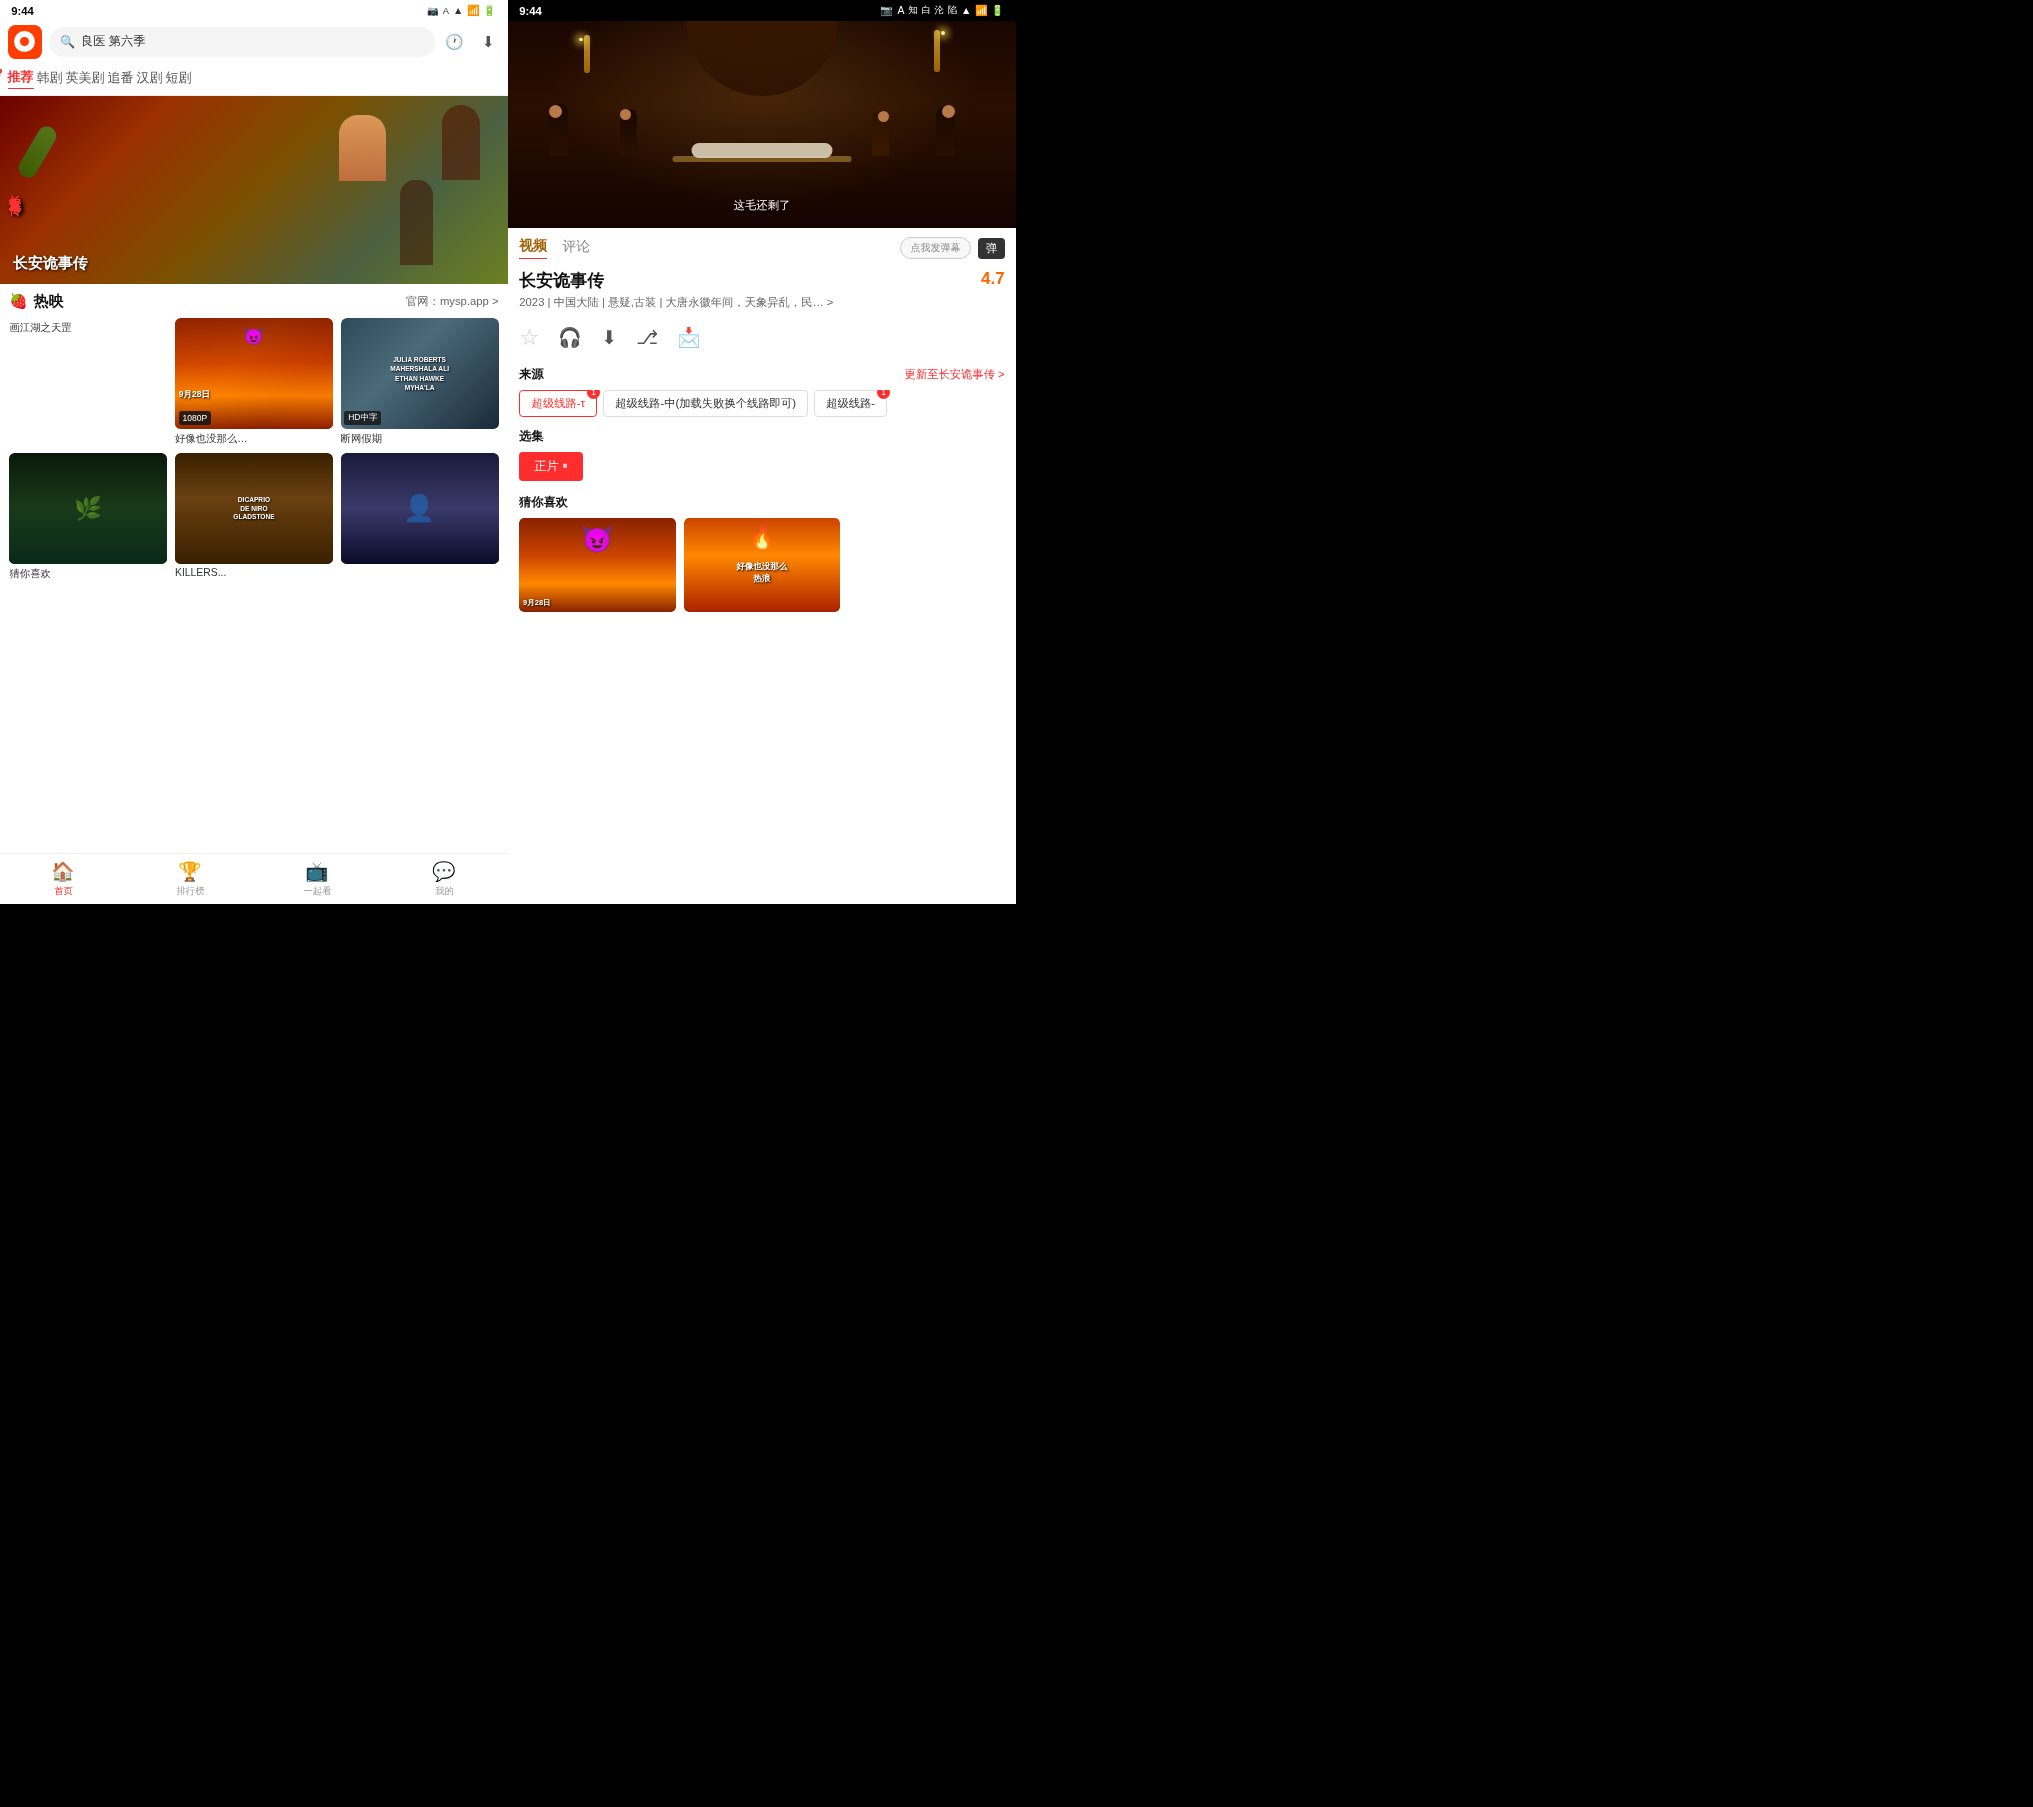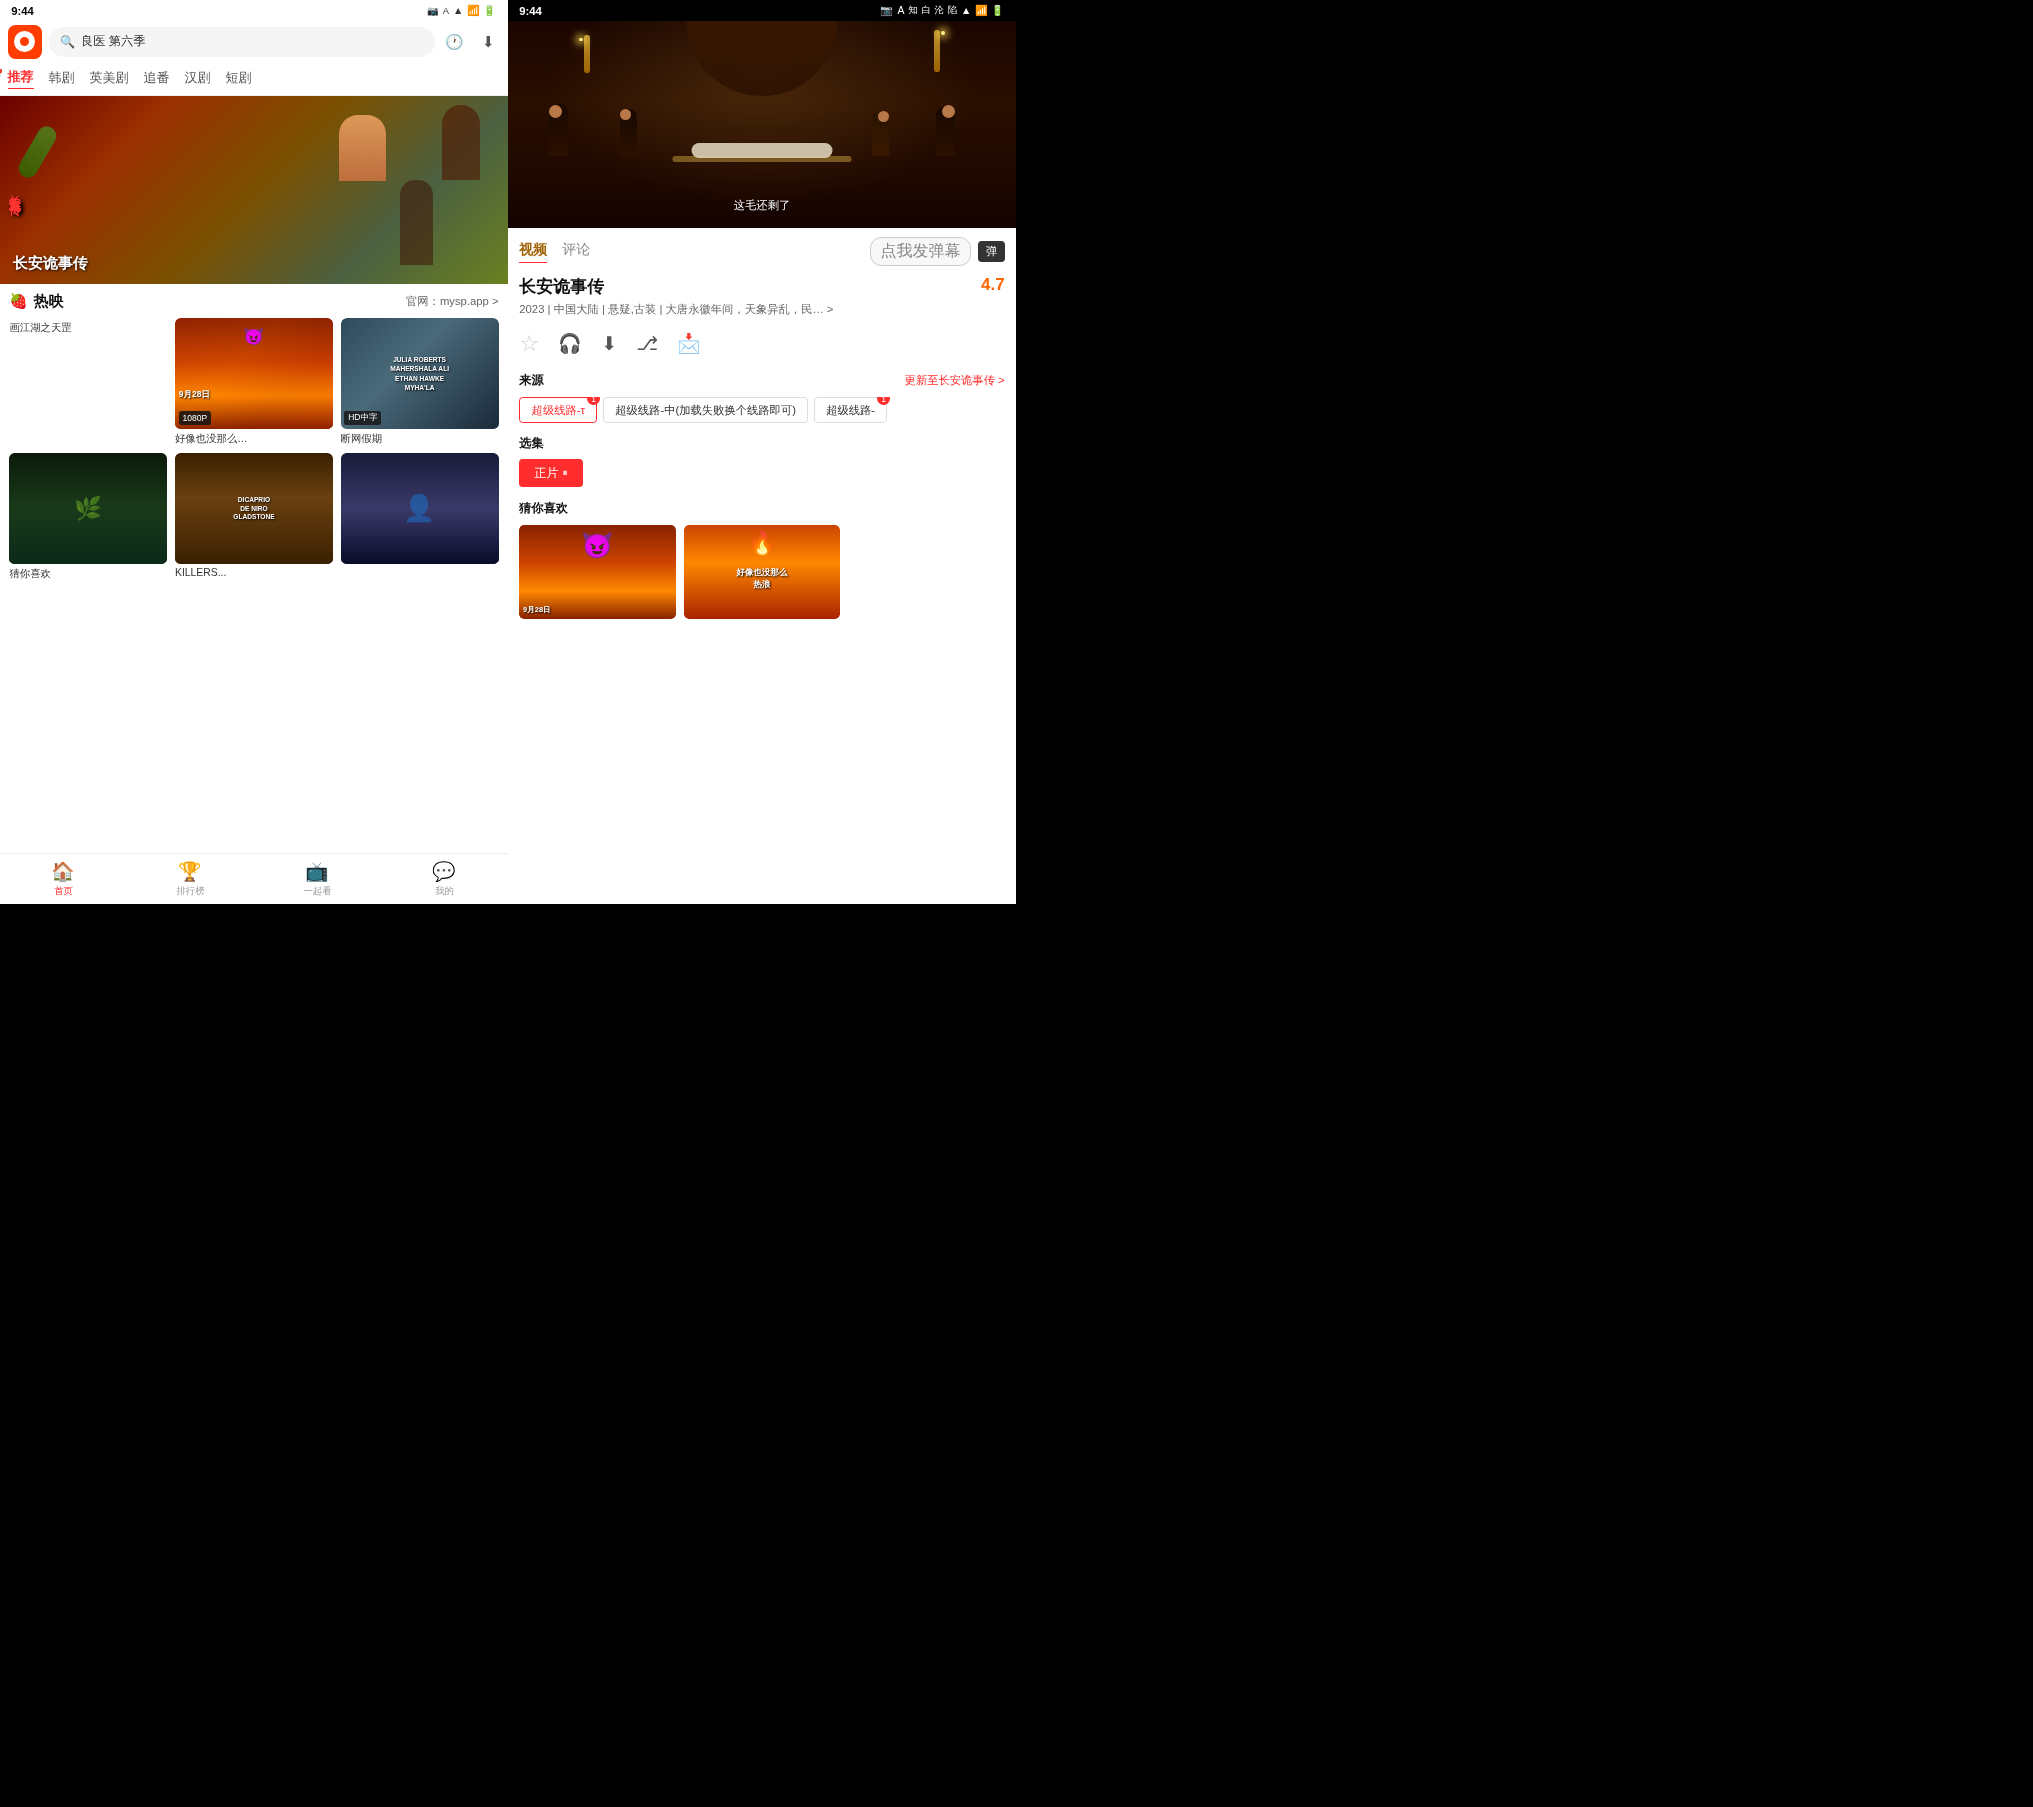--- a/index.html
+++ b/index.html
@@ -114,21 +114,21 @@
       color: #555;
       font-size: 15px;
     }
 
     
     .nav-tabs {
       height: 34px;
       display: flex;
       align-items: center;
       padding: 0 7.5px;
-      gap: 15px;
+      gap: 3px;
       border-bottom: 0.9px solid #f0f0f0;
       overflow-x: auto;
     }
     .nav-tabs::-webkit-scrollbar { display: none; }
     .nav-tab {
       font-size: 13px;
       color: #555;
       white-space: nowrap;
       padding-bottom: 1.9px;
       flex-shrink: 0;
@@ -341,21 +341,21 @@
     .detail-tab.active {
       color: #a16207;
       font-weight: 700;
       border-bottom: 1.9px solid #ff2d2d;
     }
     .danmaku-btn {
       margin-left: auto;
       border: 0.9px solid #ccc;
       border-radius: 11.3px;
       padding: 2.8px 9.4px;
-      font-size: 16px;
+      font-size: 10px;
       color: #888;
       background: #f8f8f8;
     }
     .danmaku-send-btn {
       background: #333;
       color: #fff;
       border: none;
       border-radius: 3.8px;
       padding: 2.8px 7.5px;
       font-size: 11.3px;

